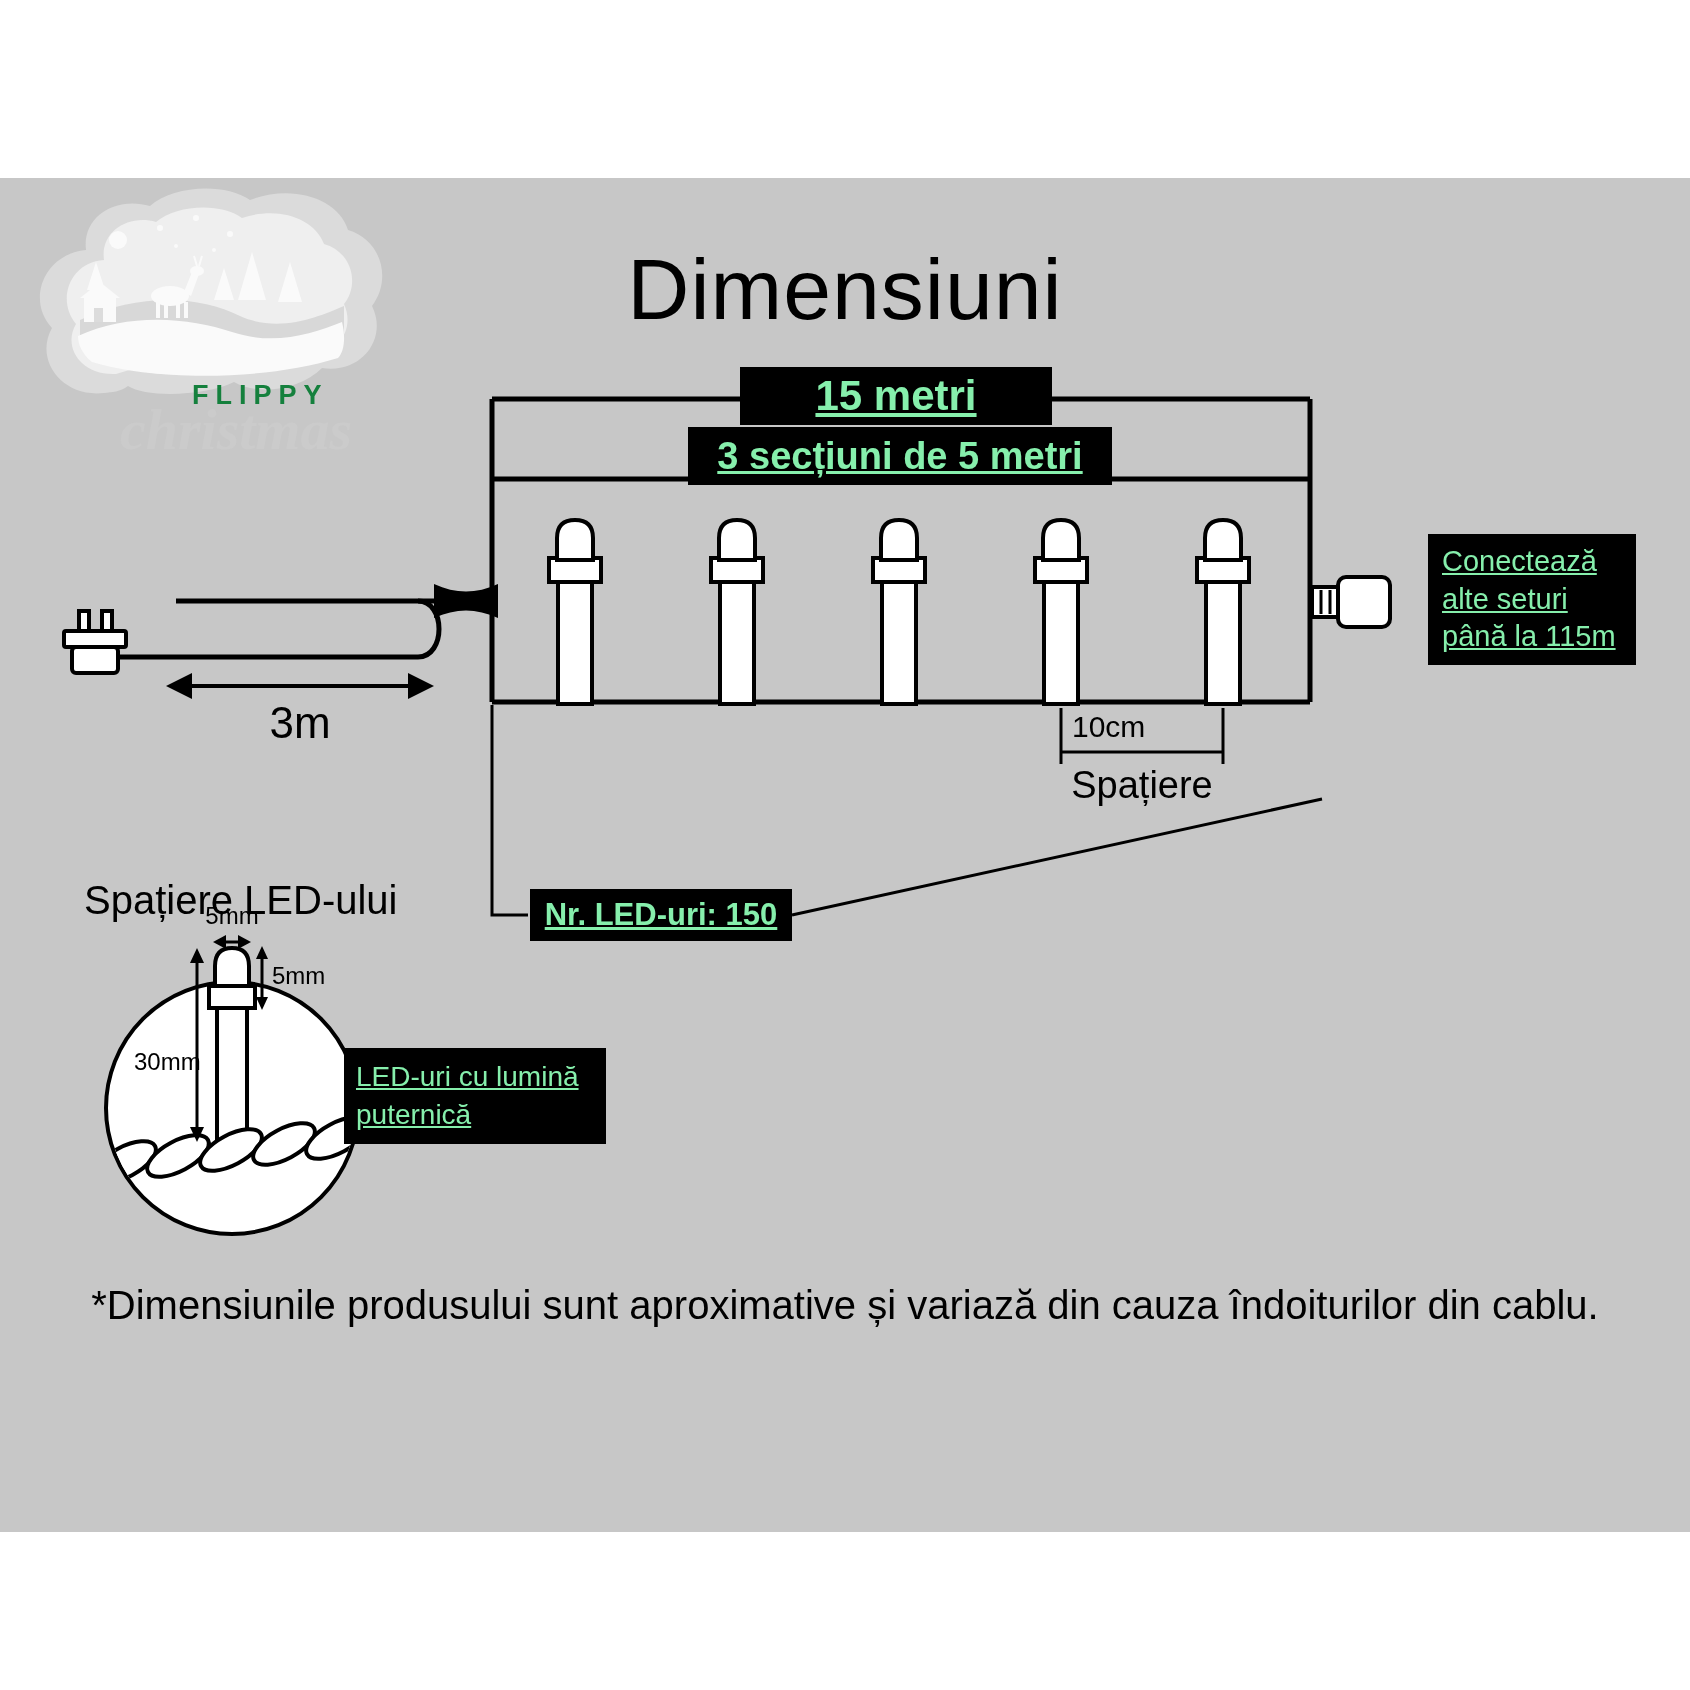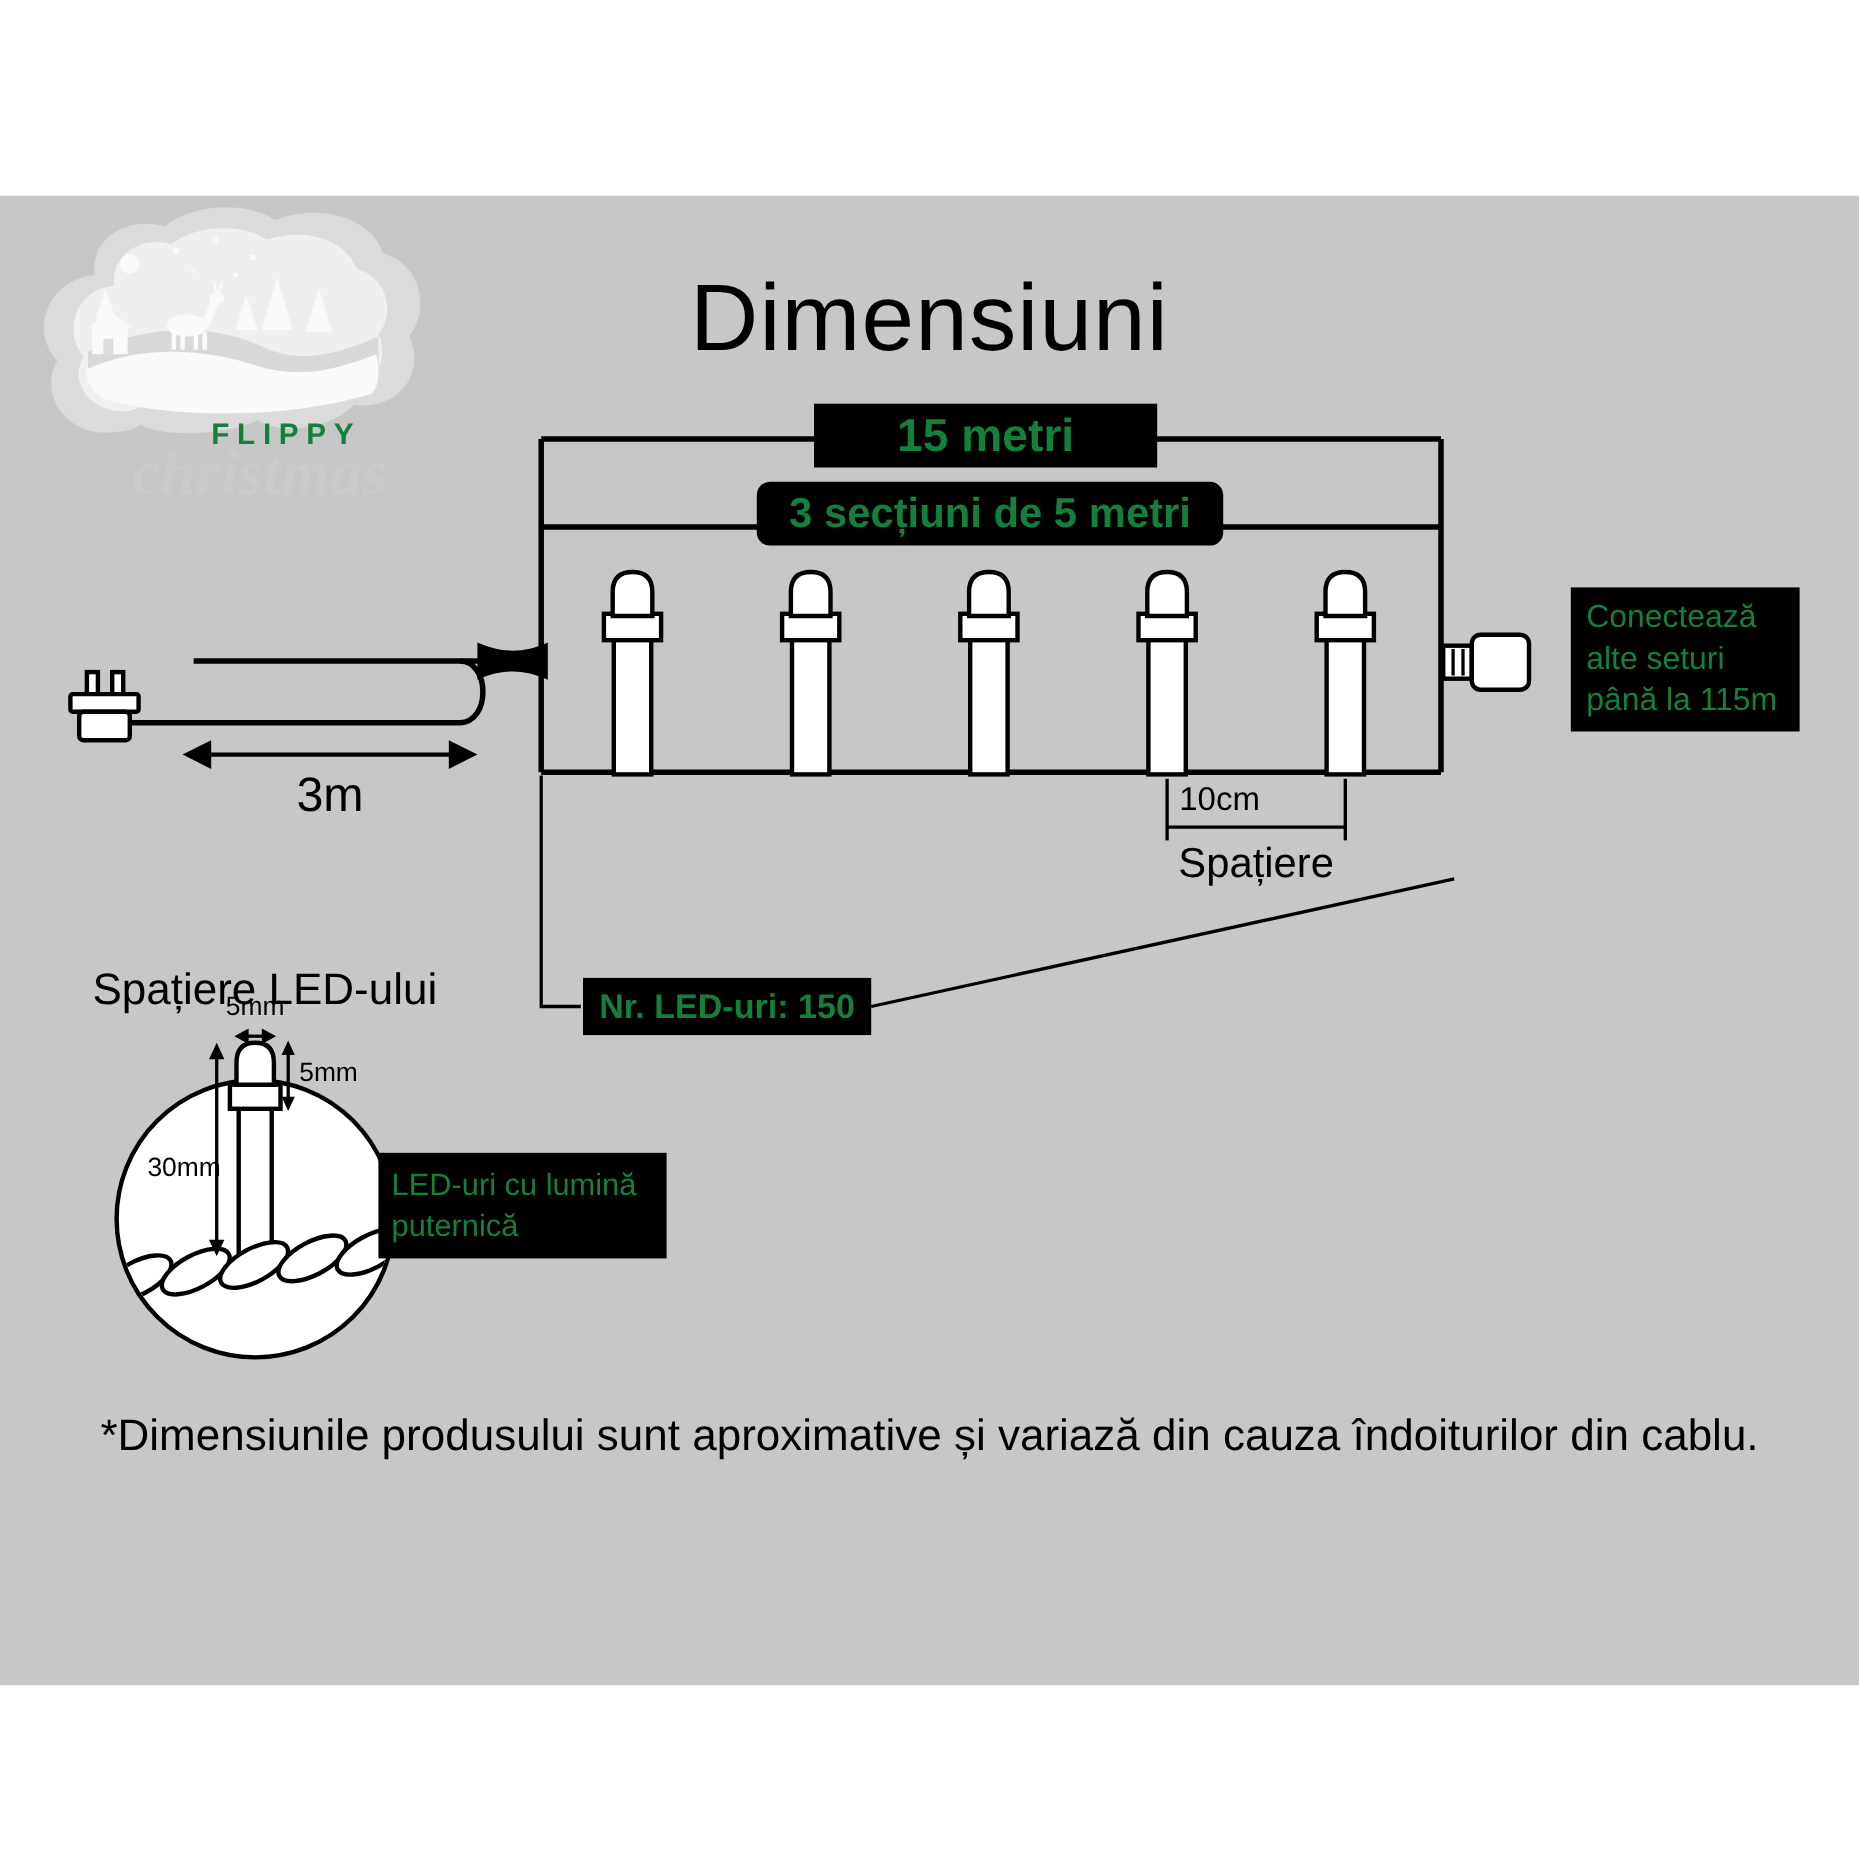--- a/index.html
+++ b/index.html
@@ -4,27 +4,27 @@
 <style>
   html,body{margin:0;padding:0;background:#ffffff;}
   #stage{
     position:relative;width:1690px;height:1690px;background:#ffffff;overflow:hidden;
     font-family:"Liberation Sans","DejaVu Sans",sans-serif;color:#000;
   }
   .abs{position:absolute;}
   #gray-band{position:absolute;left:0;top:178px;width:1690px;height:1354px;background:#c7c7c7;}
   svg.overlay{position:absolute;left:0;top:0;width:1690px;height:1690px;}
   .blackbox{
-    position:absolute;background:#000;color:#15803d;box-sizing:border-box;
-    display:flex;align-items:center;justify-content:center;text-align:center;
+    position:absolute;background:#000;color:#86efac;box-sizing:border-box;
+    display:flex;align-items:center;justify-content:center;text-align:center;text-decoration:underline;
   }
   .blackbox.left{justify-content:flex-start;text-align:left;display:block;}
   #title{position:absolute;left:0;top:240px;width:1690px;text-align:center;font-size:86px;font-weight:400;letter-spacing:1px;}
   #box-15{left:740px;top:367px;width:312px;height:58px;font-size:42px;font-weight:700;}
-  #box-sections{left:688px;top:438px;width:424px;height:58px;font-size:38px;font-weight:700;border-radius:12px;}
+  #box-sections{left:688px;top:427px;width:424px;height:58px;font-size:38px;font-weight:700;}
   #box-connect{left:1428px;top:534px;width:208px;padding:9px 14px;font-size:29px;line-height:1.3;font-weight:400;}
   #box-ledcount{left:530px;top:889px;width:262px;height:52px;font-size:31px;font-weight:700;}
   #box-bright{left:344px;top:1048px;width:262px;padding:10px 12px;font-size:28px;line-height:1.35;font-weight:400;}
   #label-3m{left:230px;top:698px;width:140px;text-align:center;font-size:44px;}
   #label-10cm{left:1072px;top:710px;width:140px;font-size:30px;}
   #label-spatiere{left:1022px;top:764px;width:240px;text-align:center;font-size:38px;}
   #label-marimea{left:84px;top:878px;font-size:40px;}
   #label-5mm-top{left:197px;top:902px;width:70px;text-align:center;font-size:24px;}
   #label-5mm-side{left:272px;top:962px;font-size:24px;}
   #label-30mm{left:134px;top:1048px;font-size:24px;}

